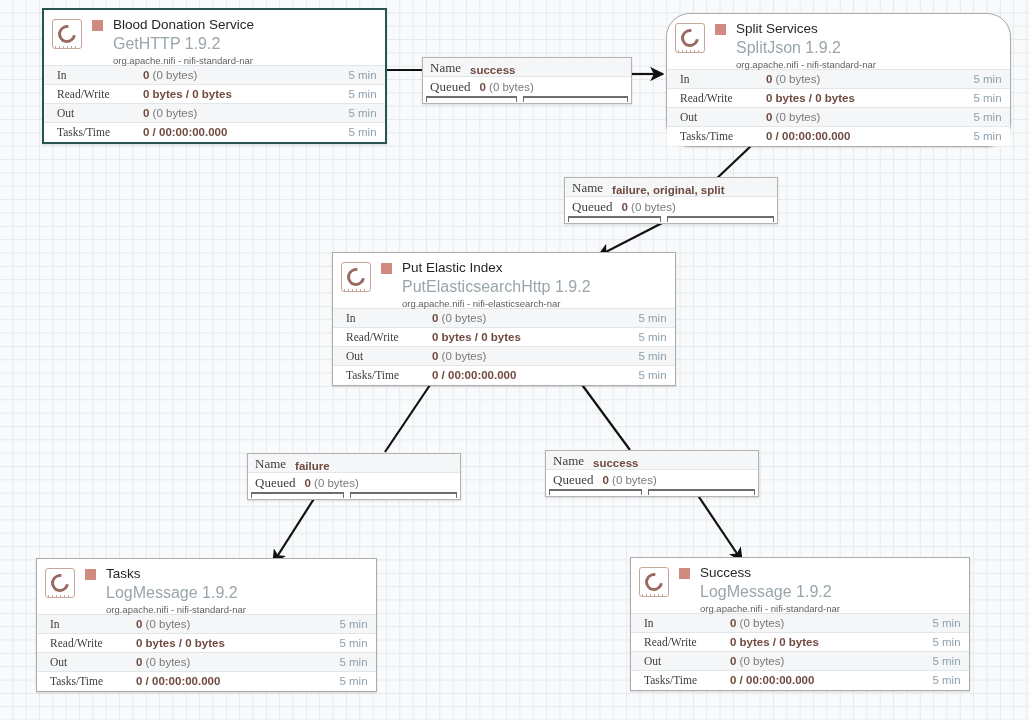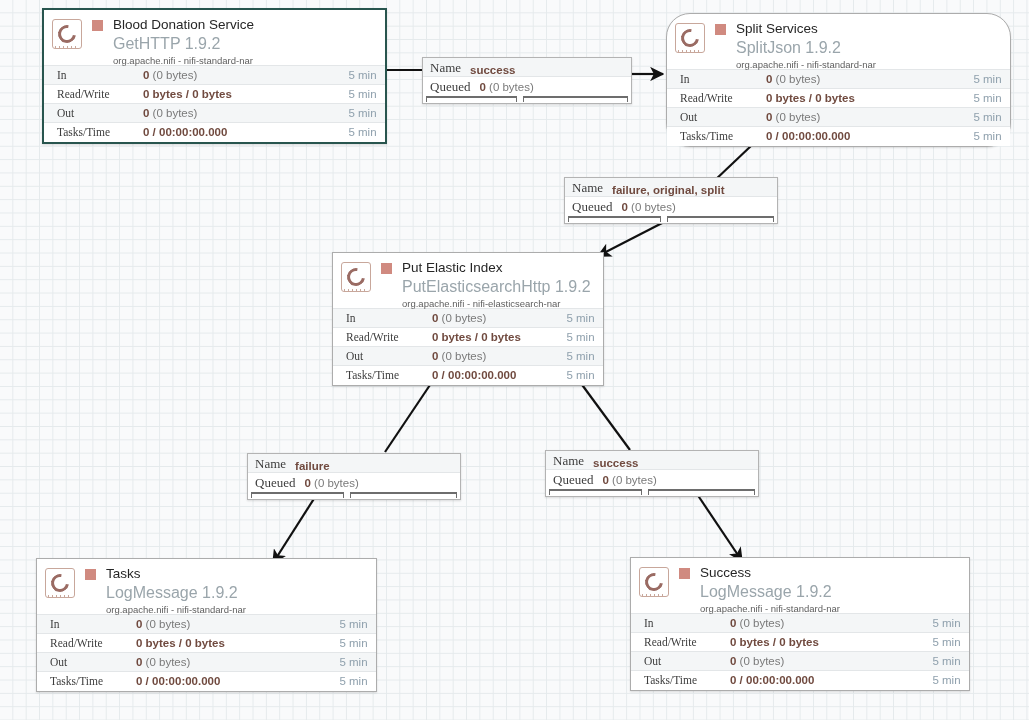--- a/index.html
+++ b/index.html
@@ -247,21 +247,21 @@
       </tr>
       <tr class="even">
         <td class="st-label">Tasks/Time</td>
         <td class="st-value"><b>0 / 00:00:00.000</b> <span></span></td>
         <td class="st-time">5 min</td>
       </tr>
     </tbody>
       </table>
   </div>
 
-  <div class="proc" style="left:332px; top:252px; width:272px;">
+  <div class="proc" style="left:332px; top:252px; width:344px;">
     <div class="proc-head">
       <div class="proc-icon">
         <div class="arc"></div>
           <div class="pins"></div>
       </div>
       <div class="proc-titles">
         <div class="proc-title-row">
           <span class="status-dot"></span>
           <span class="proc-name">Put Elastic Index</span>
         </div>

